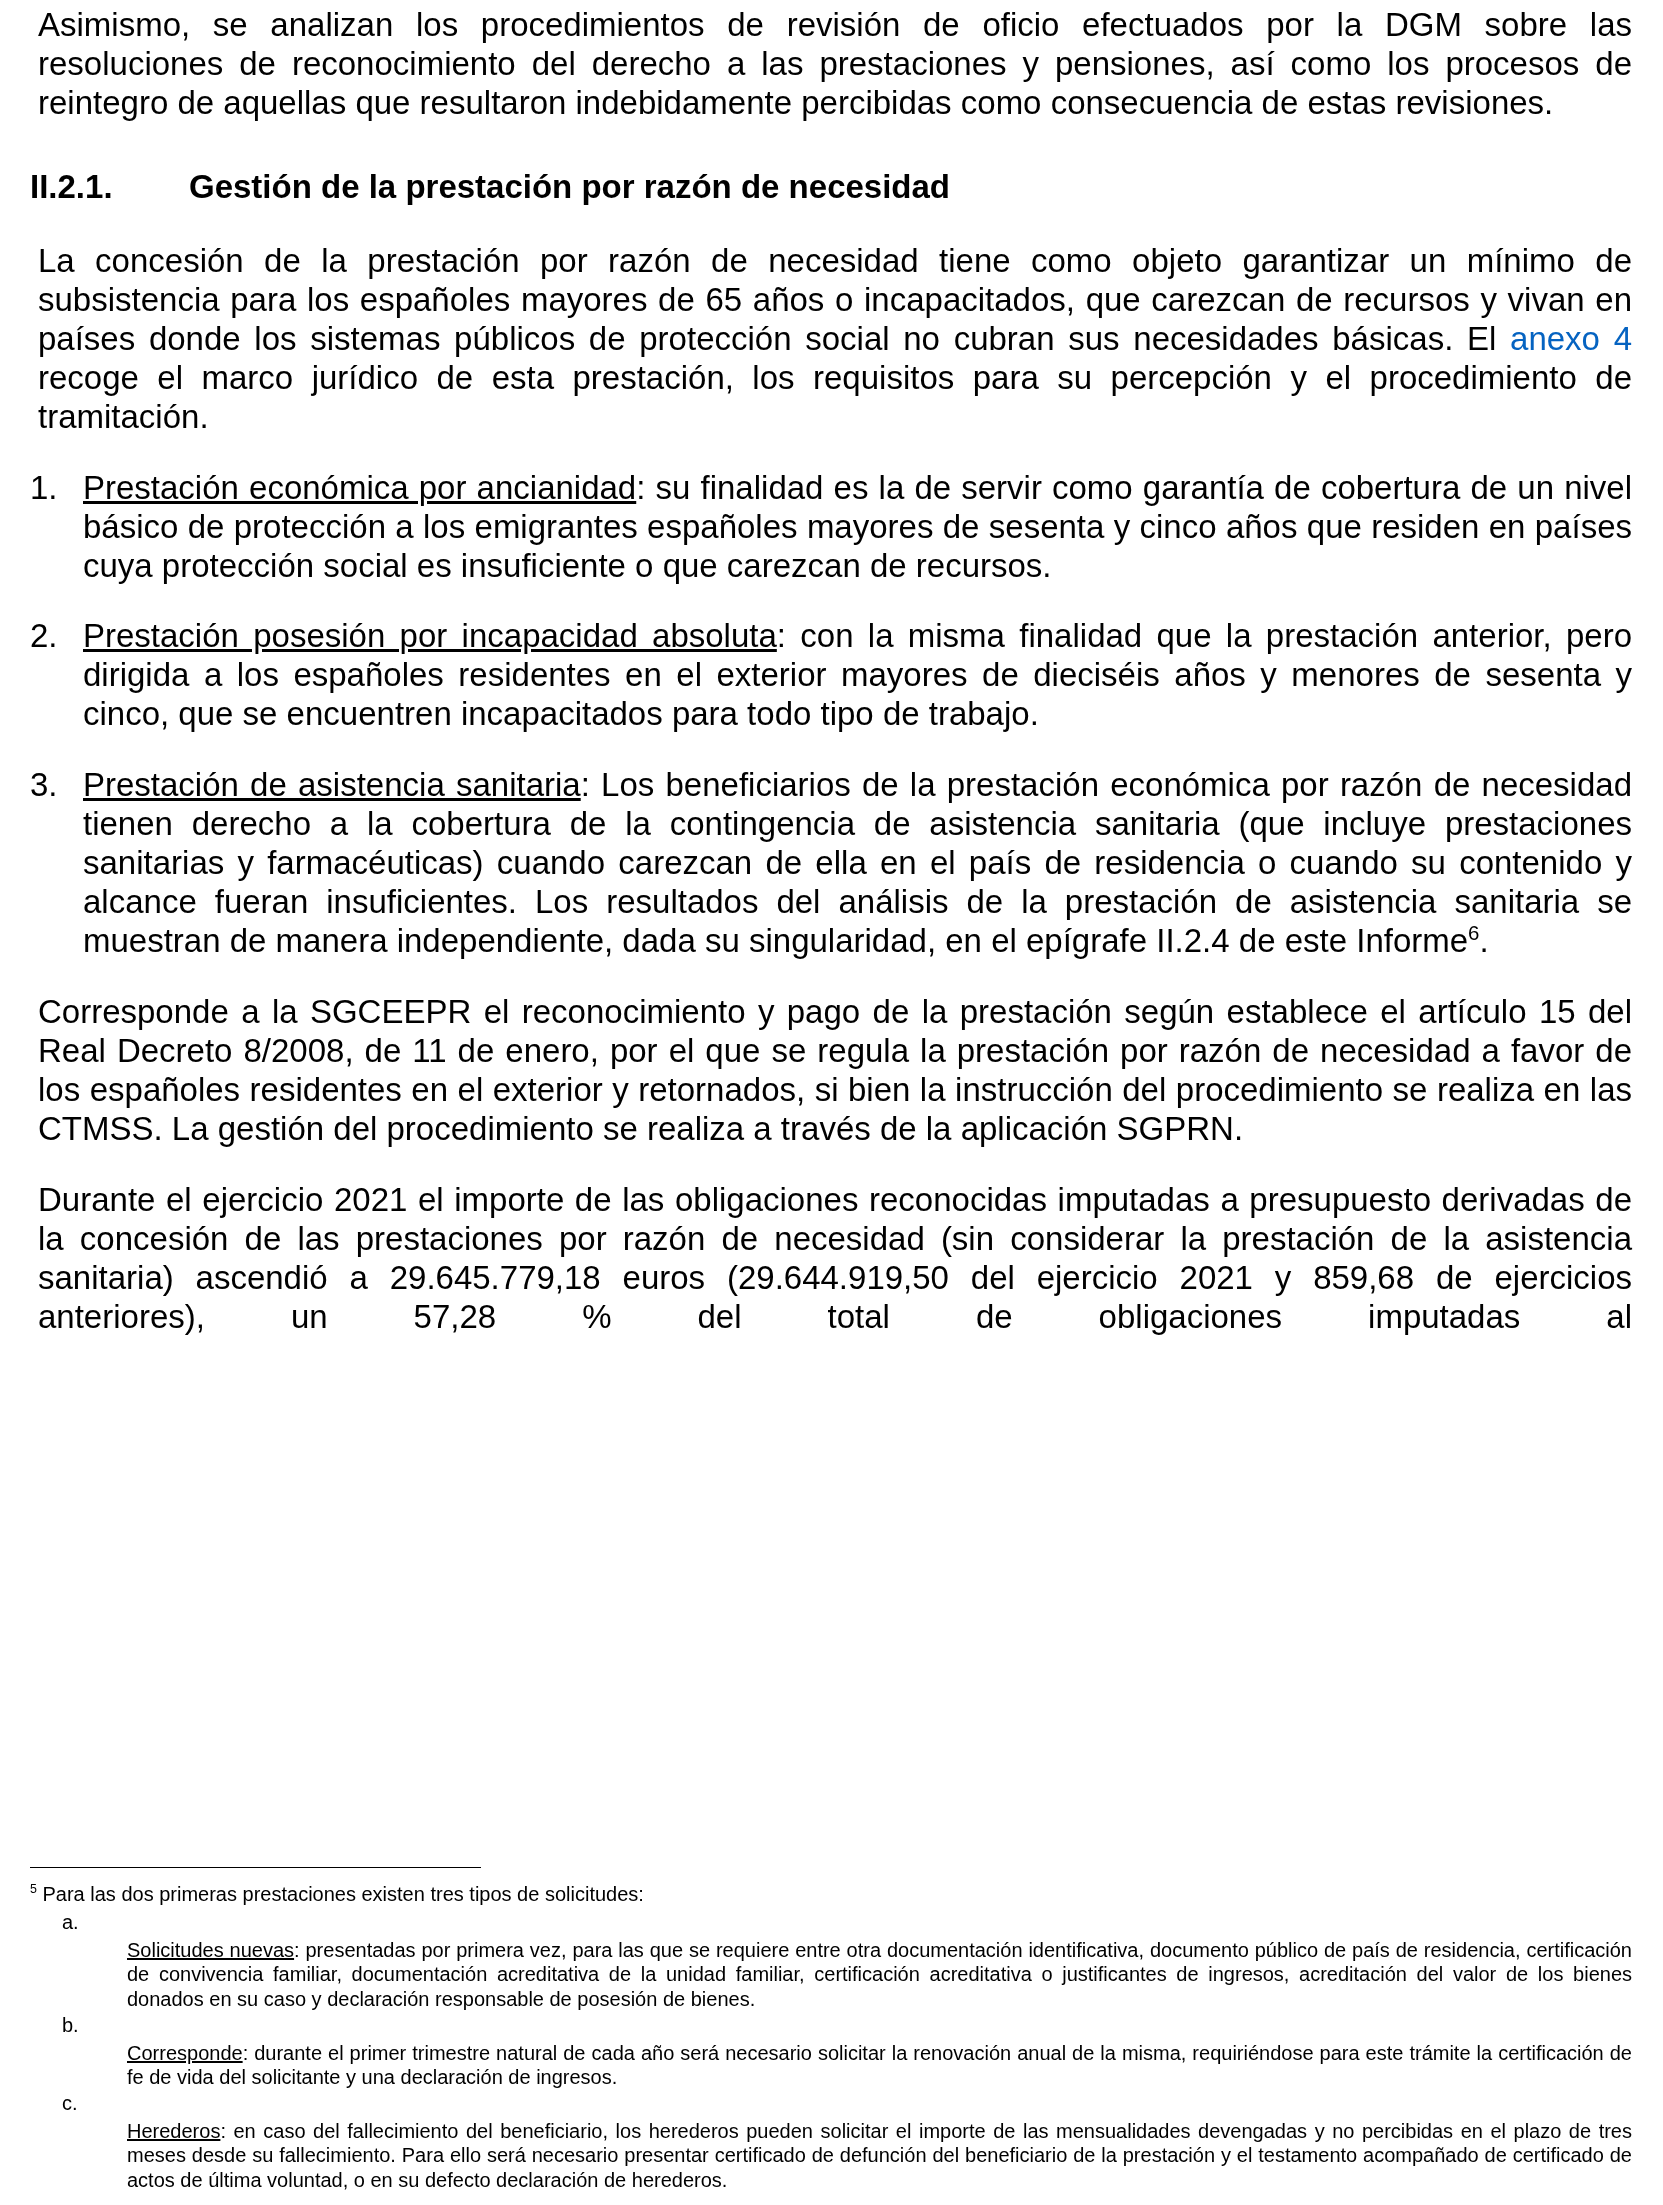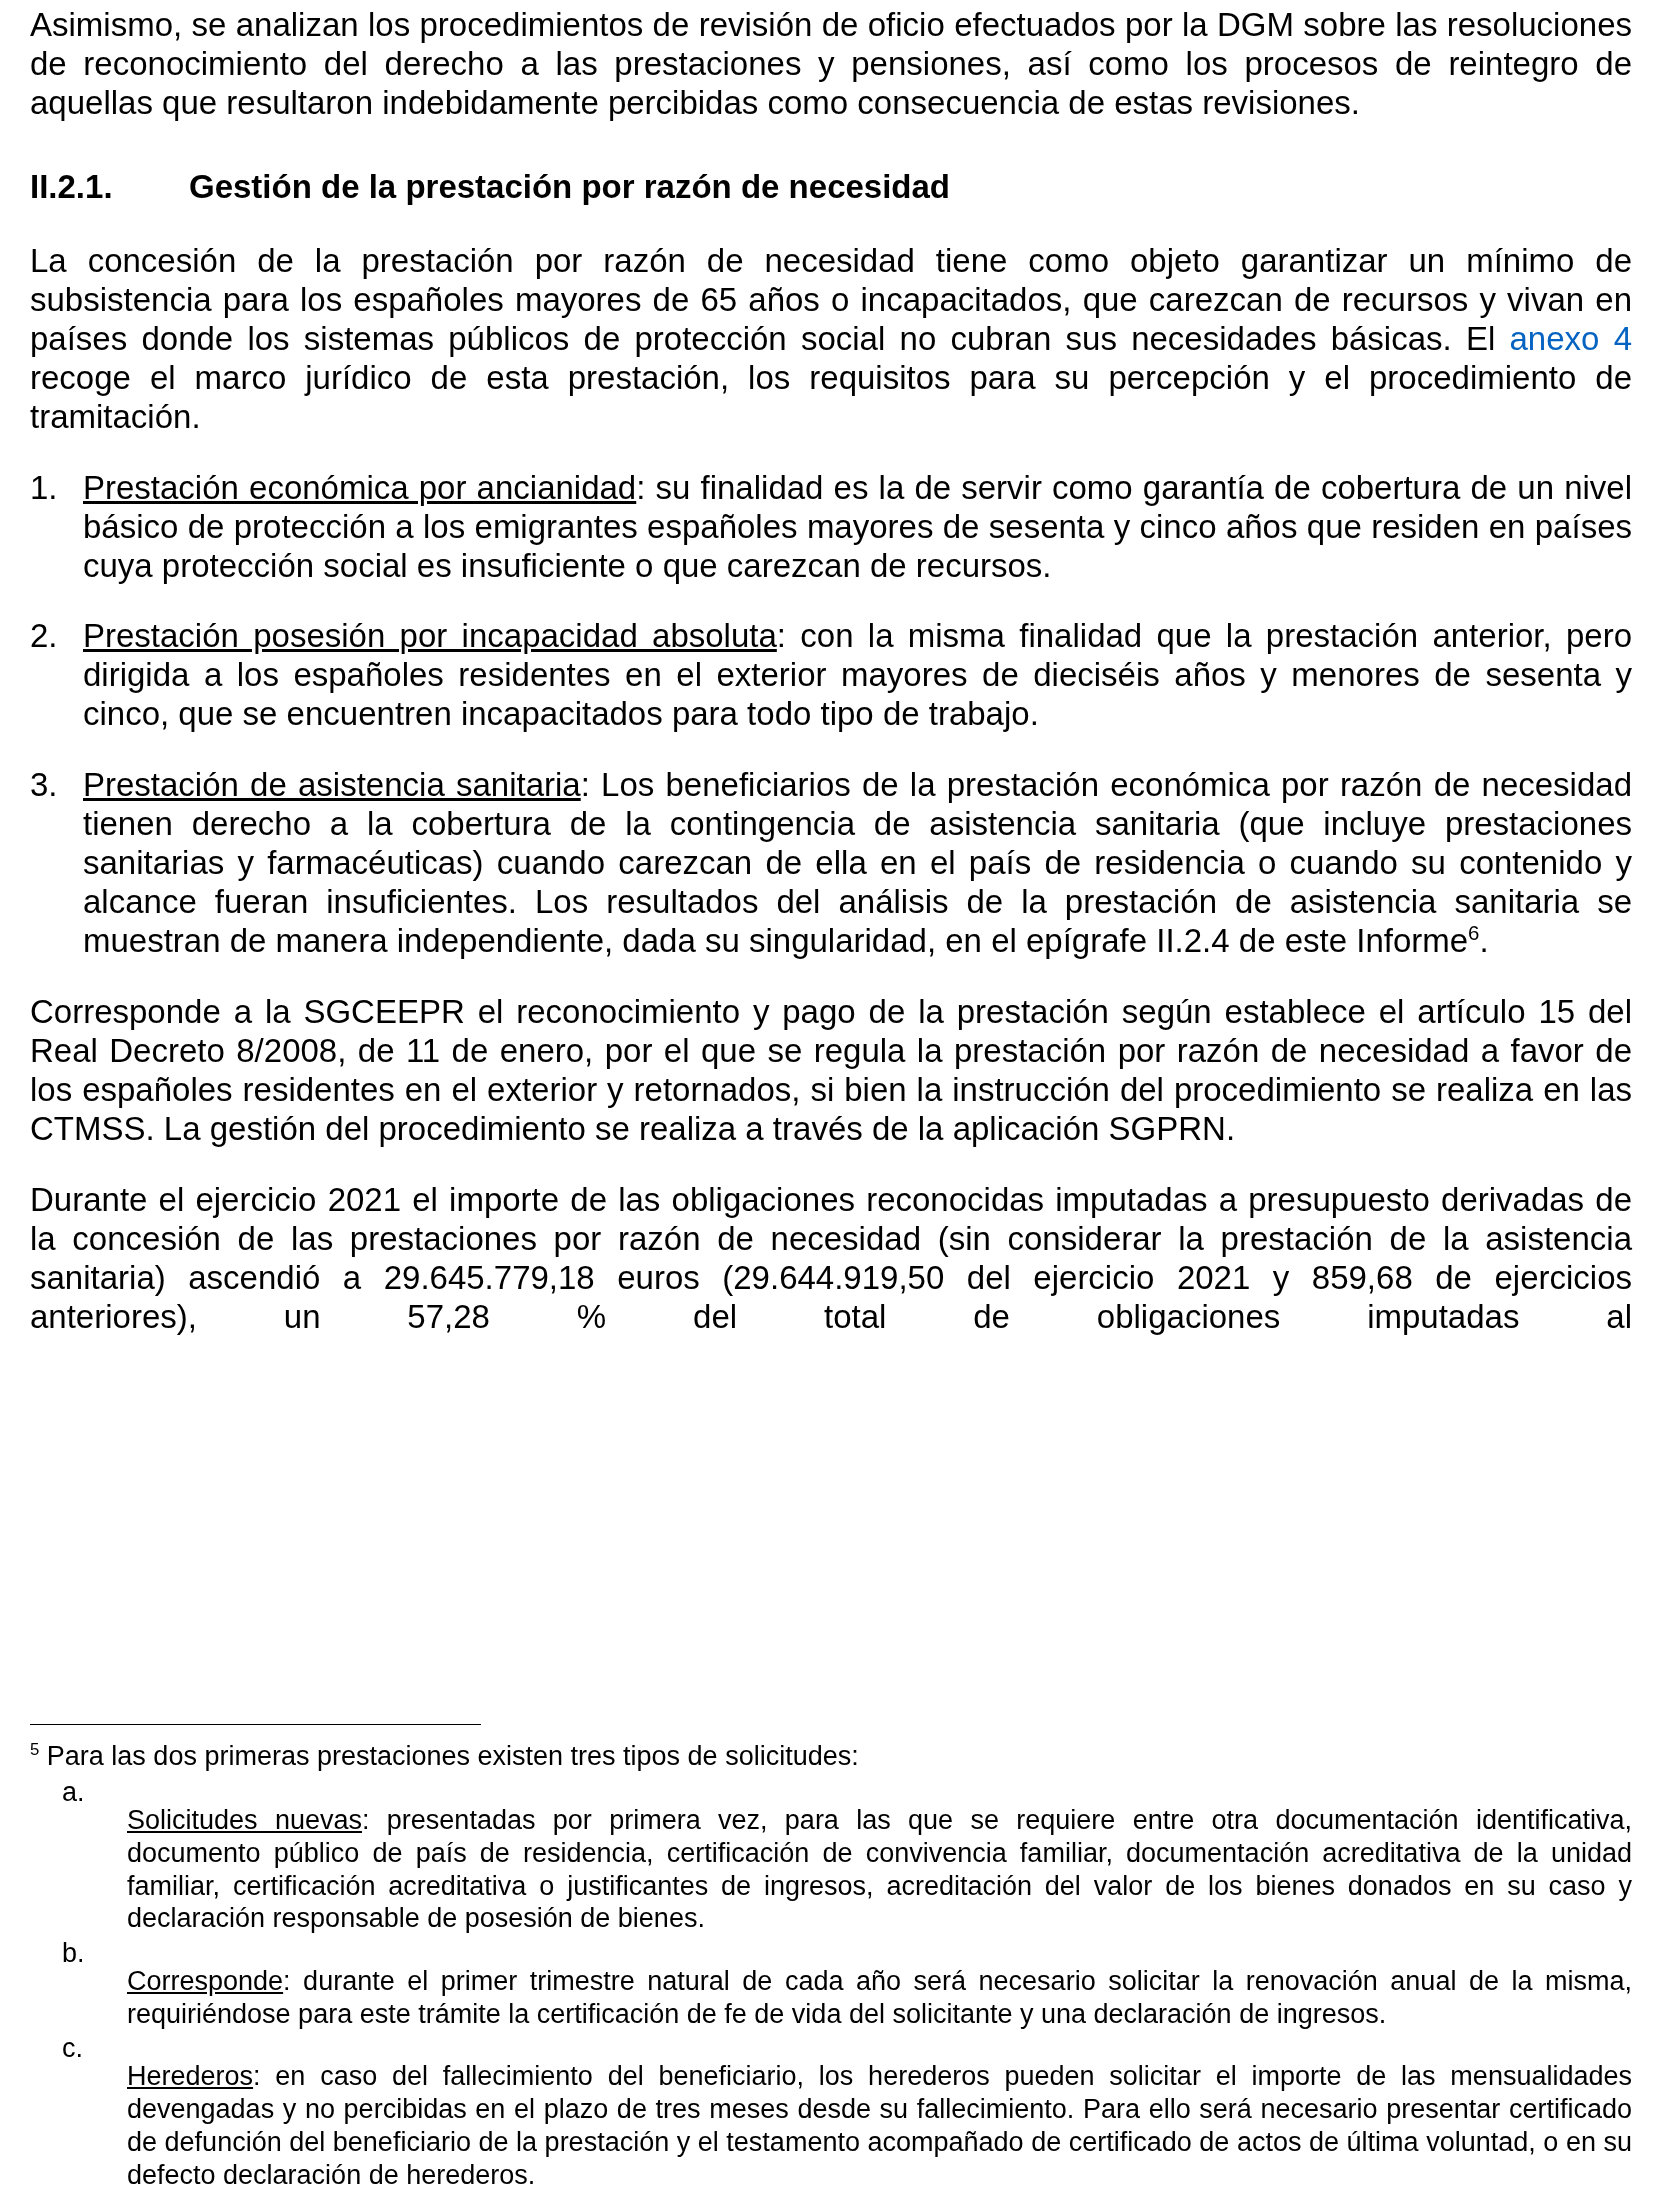--- a/index.html
+++ b/index.html
@@ -19,21 +19,21 @@
     padding: 6.4px 32px 11.2px 30px;
     font-family: "Liberation Sans", "DejaVu Sans", sans-serif;
     font-size: 33px;
     line-height: 1.18;
     color: var(--text-color);
     display: flex;
     flex-direction: column;
     overflow: hidden;
   }
   .para {
-    margin: 0 0 32px 0;
+    margin: 0 0 32px 8px;
     text-align: justify;
   }
   .para.justify-last {
     text-align-last: justify;
   }
   .heading {
     display: flex;
     font-weight: bold;
     font-size: 33px;
     margin: 12.8px 0 35px 0;
@@ -61,21 +61,21 @@
     color: var(--link-color);
     cursor: pointer;
   }
   sup {
     font-size: 0.62em;
     line-height: 0;
     vertical-align: super;
   }
   .footnotes {
     margin-top: auto;
-    font-size: 27px;
+    font-size: 20px;
     line-height: 1.22;
   }
   .fn-sep {
     width: 451px;
     border: 0;
     border-top: 1.6px solid #000;
     margin: 0 0 14.4px 0;
   }
   .fn-para {
     margin: 0 0 3.2px 0;

